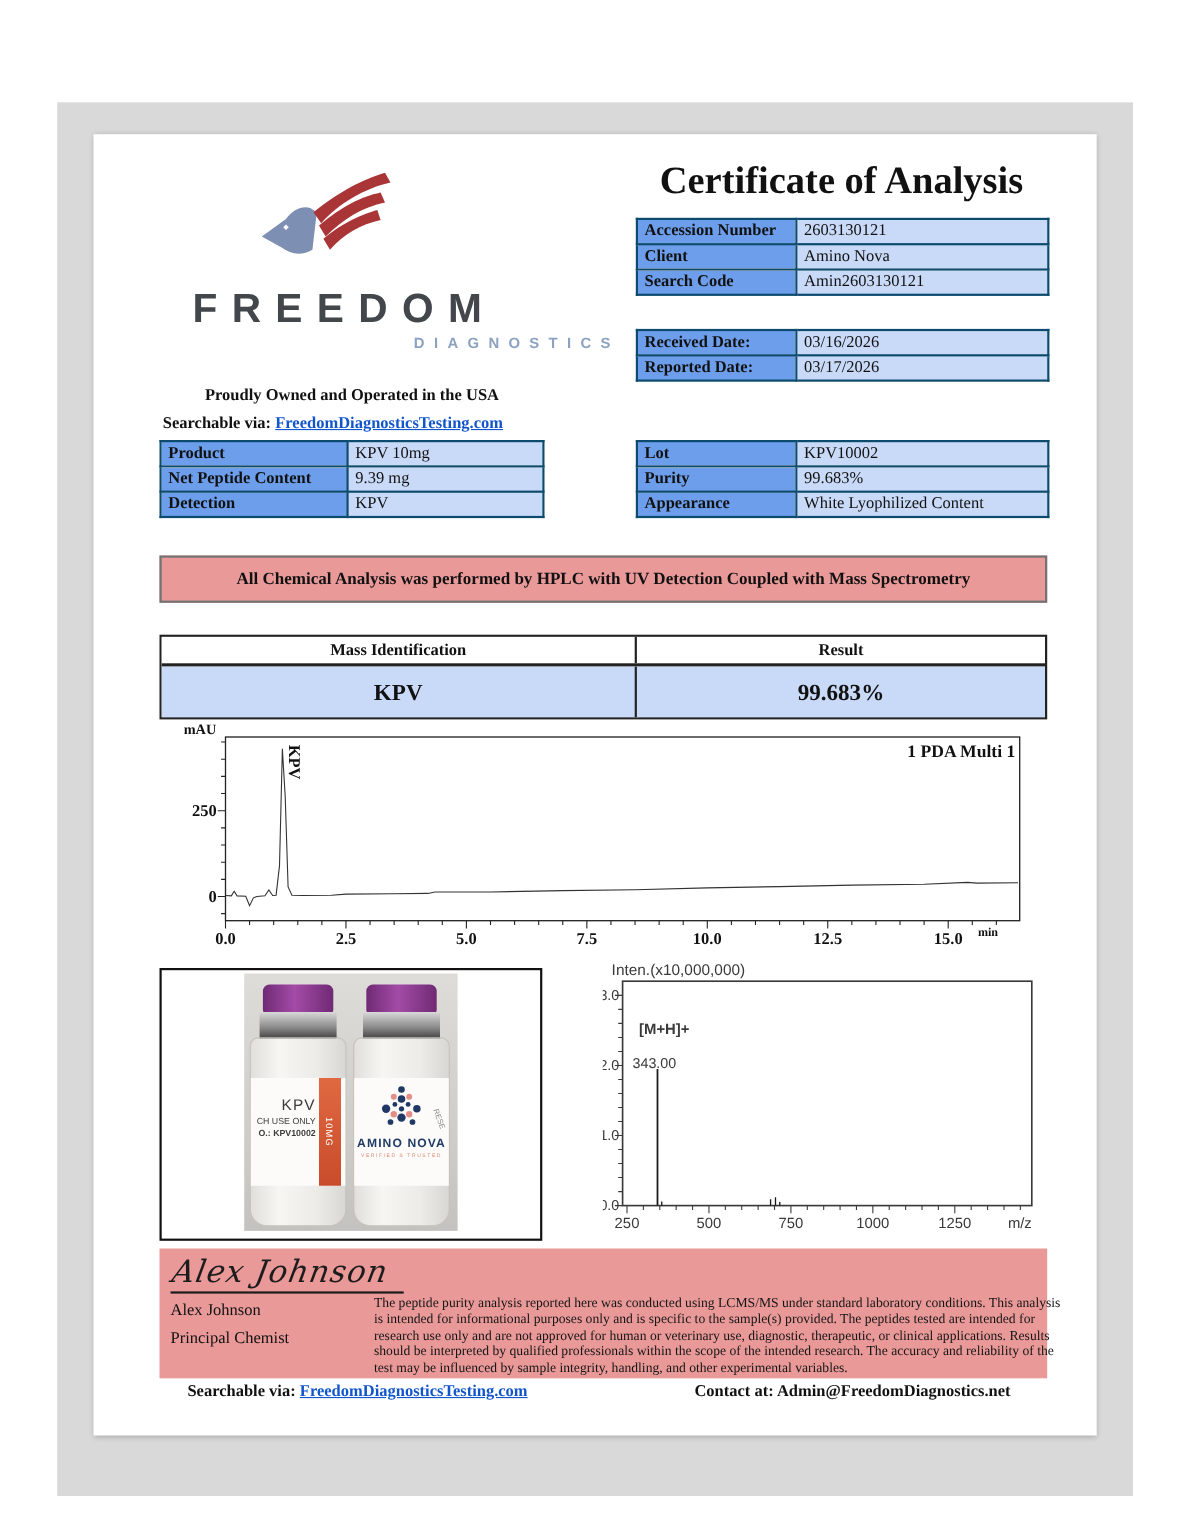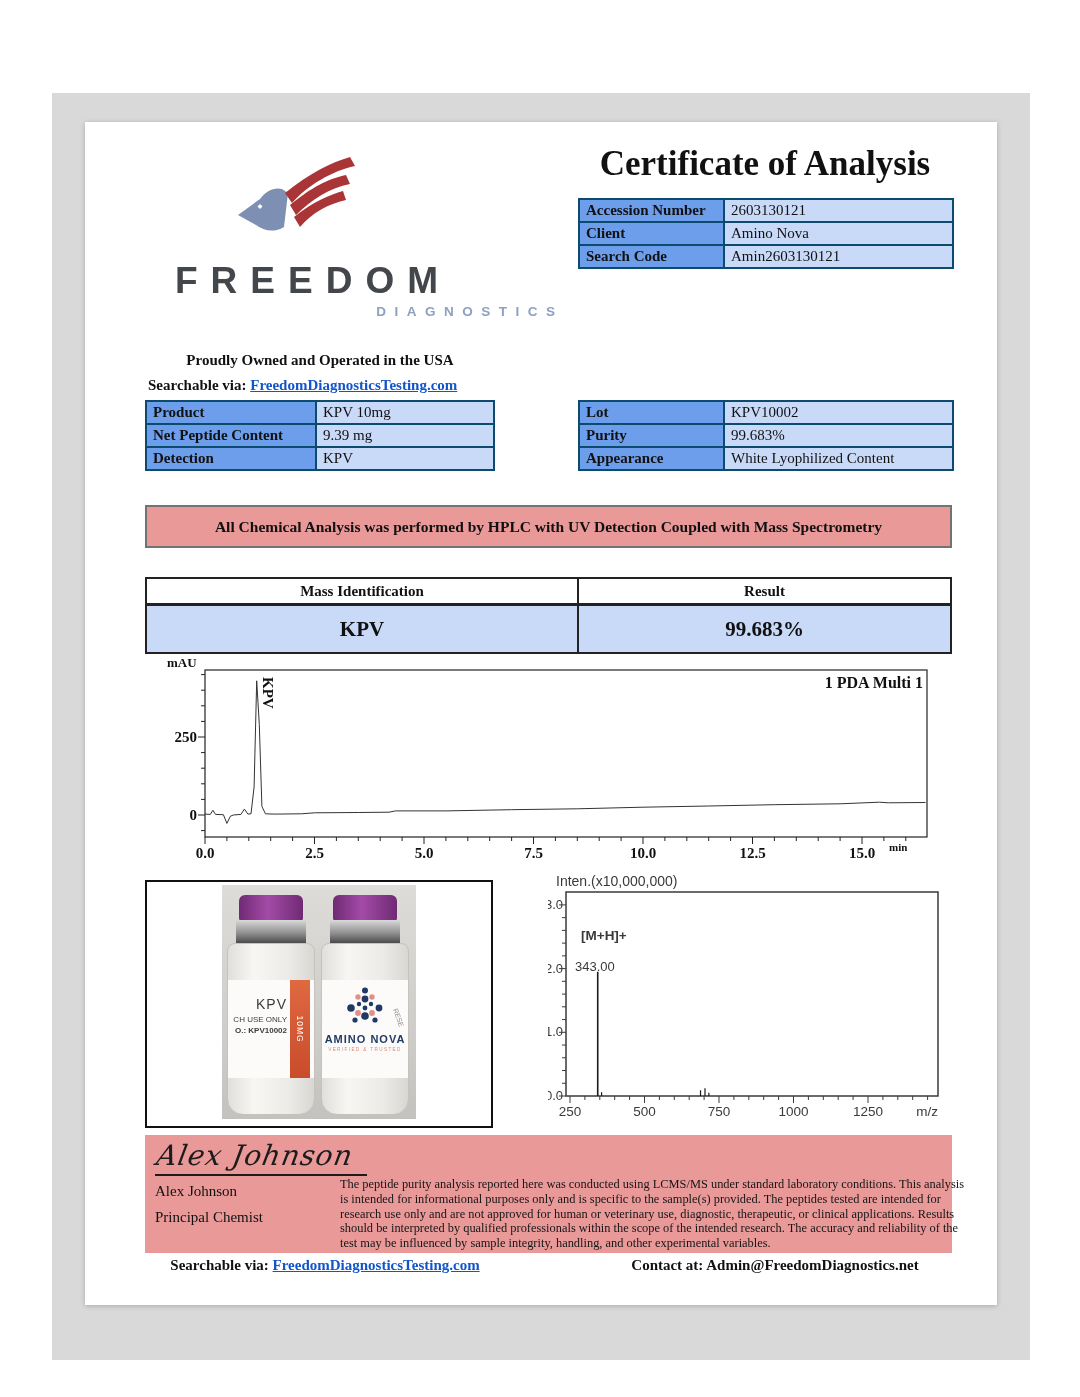--- a/index.html
+++ b/index.html
@@ -119,20 +119,36 @@
       <td class="lab">Client</td>
       <td class="val">Amino Nova</td>
         </tr>
     <tr>
       <td class="lab">Search Code</td>
       <td class="val">Amin2603130121</td>
         </tr>
   </tbody>
     </table>
 
+  <table class="coa" style="left:493px;top:177px;width:374px;">
+    <colgroup>
+        <col style="width:145px">
+        <col style="width:229px">
+      </colgroup>
+    <tbody>
+        <tr>
+      <td class="lab">Received Date:</td>
+      <td class="val">03/16/2026</td>
+        </tr>
+    <tr>
+      <td class="lab">Reported Date:</td>
+      <td class="val">03/17/2026</td>
+        </tr>
+  </tbody>
+    </table>
 
   <table class="coa" style="left:60px;top:278px;width:348px;">
     <colgroup>
         <col style="width:170px">
         <col style="width:178px">
       </colgroup>
     <tbody>
         <tr>
       <td class="lab">Product</td>
       <td class="val">KPV 10mg</td>

